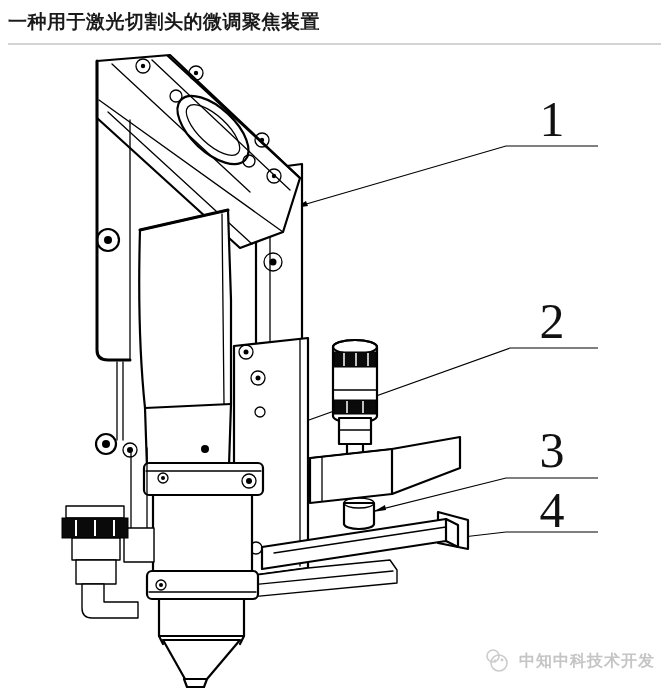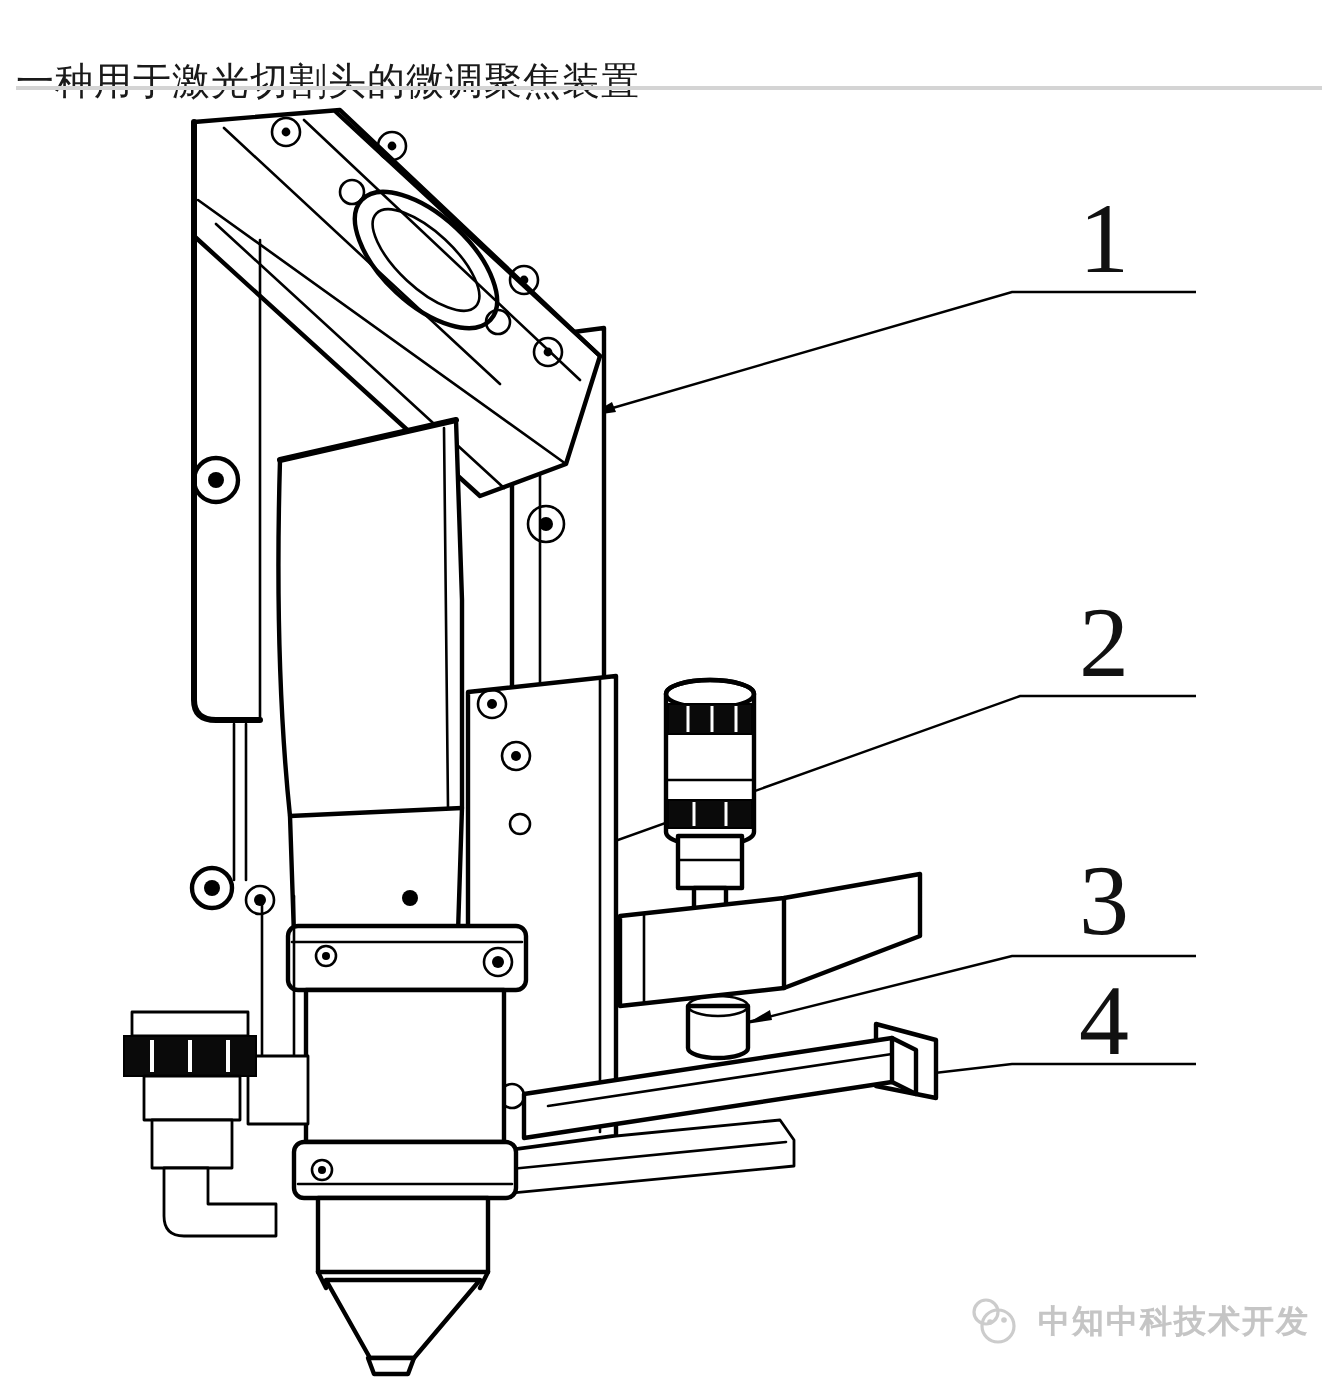--- a/index.html
+++ b/index.html
@@ -2,22 +2,22 @@
 <html><head>
 <meta charset="utf-8">
 <style>
   html,body{margin:0;padding:0;}
   body{
     width:669px;height:694px;background:#ffffff;position:relative;
     font-family:"Liberation Sans", sans-serif;overflow:hidden;
   }
   .page-title{
     position:absolute;left:8px;top:9px;width:640px;
-    font-size:19px;font-weight:normal;color:#1a1a1a;letter-spacing:0.5px;
-    line-height:26px;white-space:nowrap;margin-top:20px;
+    font-size:19px;font-weight:bold;color:#1a1a1a;letter-spacing:0.5px;
+    line-height:26px;white-space:nowrap;
   }
   .separator{
     position:absolute;left:8px;right:8px;top:43px;height:2px;background:#d4d4d4;
   }
   .figure-wrap{position:absolute;left:0;top:46px;width:669px;height:648px;}
   svg{display:block;}
   .ln{stroke:#000;fill:none;stroke-linejoin:round;stroke-linecap:round;}
   .w1{stroke-width:1.3;}
   .w2{stroke-width:2.2;}
   .w3{stroke-width:3;}

